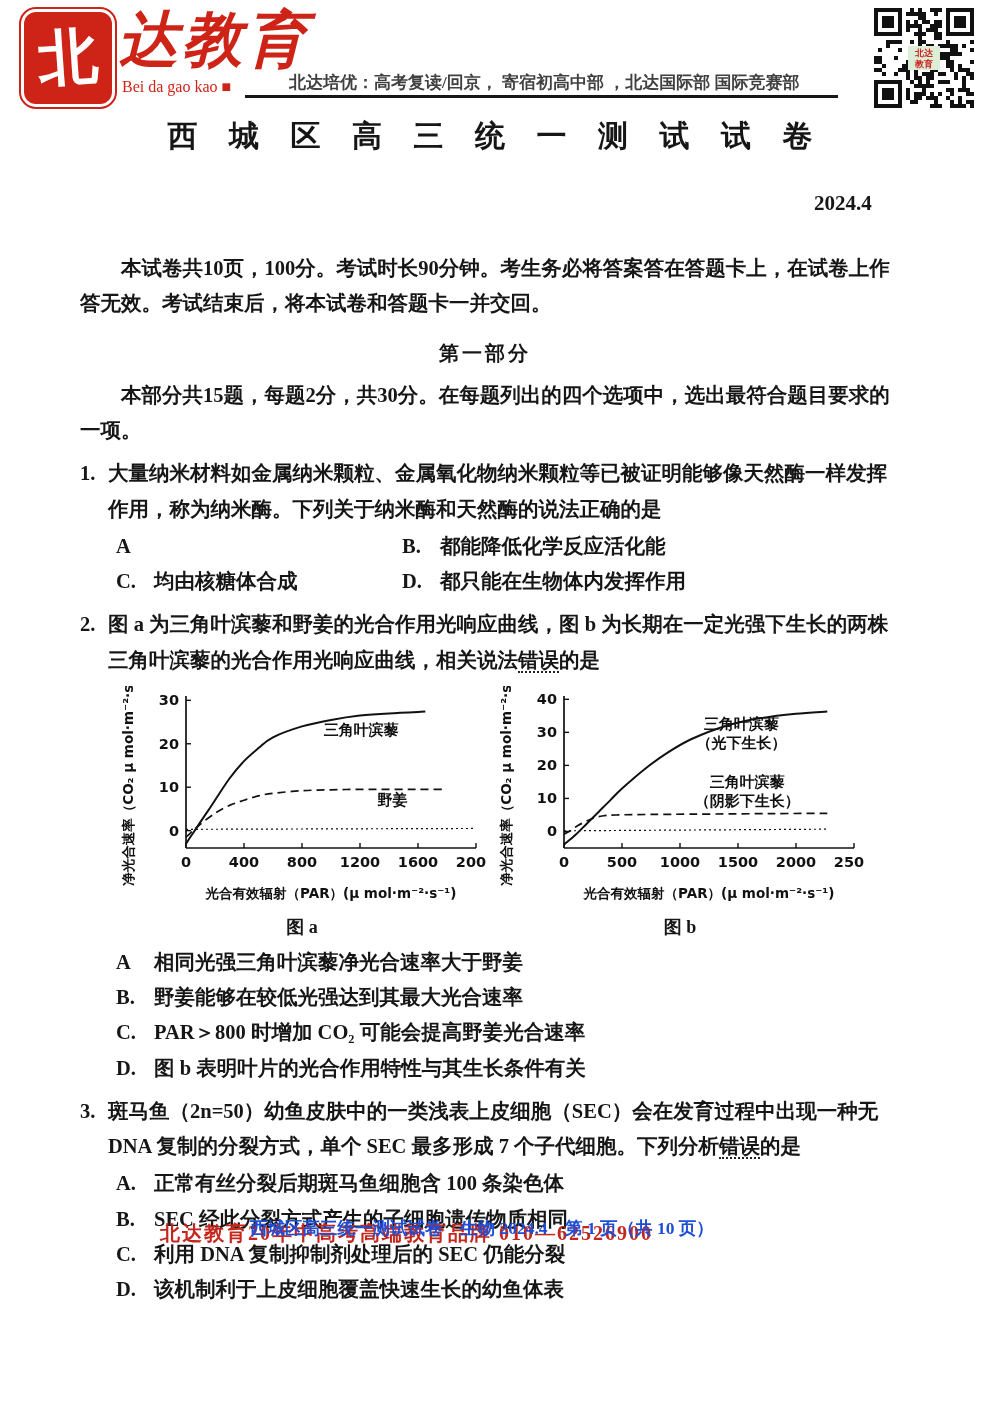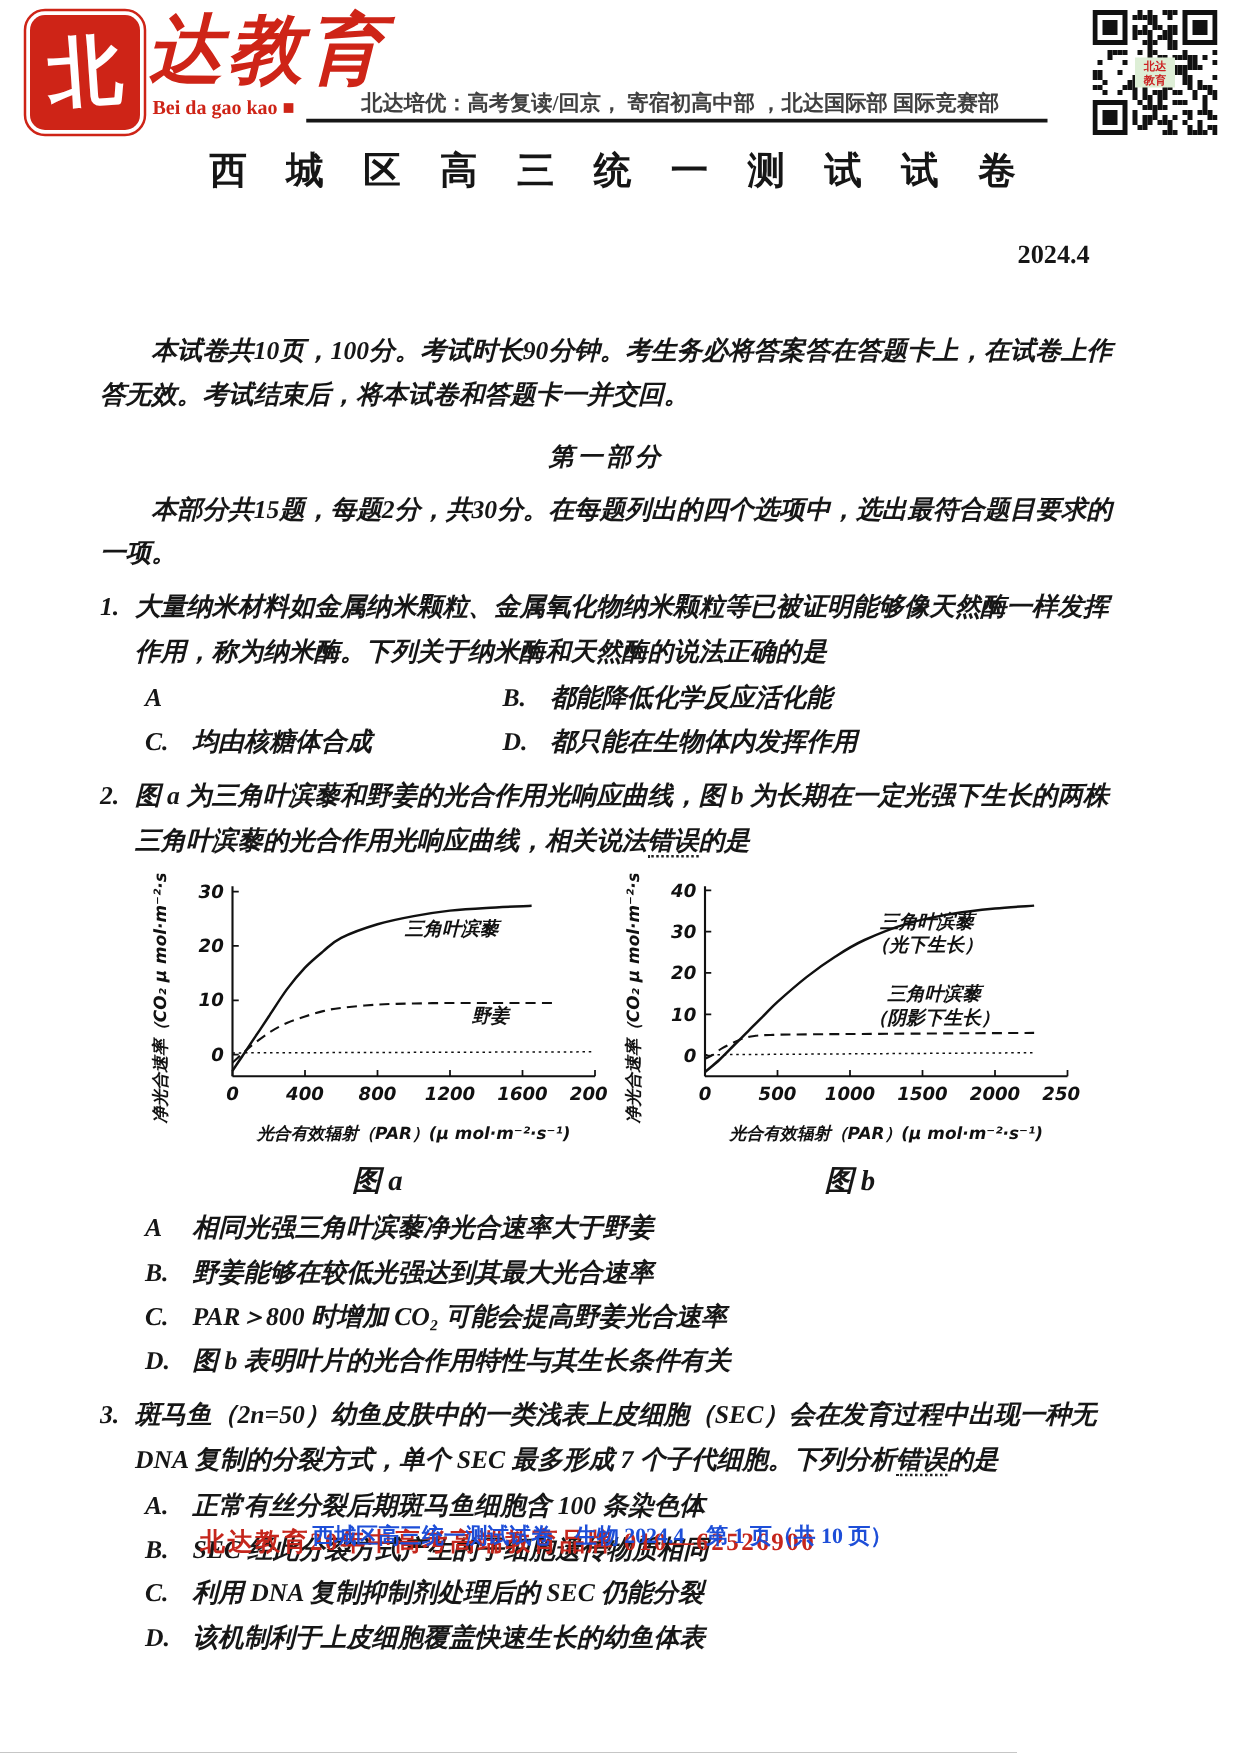--- a/index.html
+++ b/index.html
@@ -6,34 +6,34 @@
   .page{position:relative;width:992px;height:1402px;background:#ffffff;overflow:hidden;
         font-family:"Liberation Serif","DejaVu Serif",serif;color:#161616;}
 
   
   .seal{position:absolute;left:24px;top:12px;width:88px;height:92px;background:#ce2417;
         border-radius:12px;outline:2px solid #ce2417;outline-offset:3px;
         display:flex;align-items:center;justify-content:center;}
   .seal-char{color:#fff;font-size:60px;font-weight:bold;font-family:"DejaVu Serif",serif;transform:rotate(-4deg);}
   .logo-script{position:absolute;left:118px;top:0px;font-size:60px;font-weight:bold;font-style:italic;
         color:#ce2417;letter-spacing:4px;font-family:"DejaVu Serif",serif;white-space:nowrap;}
-  .logo-sub{position:absolute;left:122px;top:78px;font-size:16px;font-weight:bold;color:#ce2417;}
+  .logo-sub{position:absolute;left:122px;top:78px;font-size:16px;font-weight:normal;color:#ce2417;}
   .slogan{position:absolute;left:289px;top:71px;font-size:17px;font-weight:600;color:#404040;white-space:nowrap;}
   .divider{position:absolute;left:245px;top:95px;width:593px;height:3px;background:#161616;}
   .qr{position:absolute;right:18px;top:8px;width:100px;height:100px;}
 
   
   .exam-title{position:absolute;top:116px;width:100%;text-align:center;font-size:30px;
         font-weight:600;letter-spacing:12px;white-space:nowrap;}
   .subject{position:absolute;top:164px;width:100%;text-align:center;font-size:46px;font-weight:bold;
         font-family:"Liberation Sans","DejaVu Sans",sans-serif;letter-spacing:16px;}
   .date{position:absolute;left:814px;top:191px;font-size:21px;font-weight:600;}
 
   
-  .body-text{position:absolute;left:80px;top:264px;width:810px;font-size:20.5px;line-height:1.72;font-weight:600;font-style:italic;}
+  .body-text{position:absolute;left:80px;top:251px;width:810px;font-size:20.5px;line-height:1.72;font-weight:600;}
   .intro{text-indent:2em;margin:0;}
   .part-heading{text-align:center;font-size:20px;font-weight:bold;letter-spacing:3px;margin:14px 0 8px;
         font-family:"Liberation Sans","DejaVu Sans",sans-serif;}
   .instr{text-indent:2em;margin:0 0 4px;}
   .question{margin-top:8px;}
   .q-row{display:flex;}
   .q-num{flex:0 0 28px;}
   .q-stem{flex:1;}
   .emph-part{border-bottom:2.5px dotted #222;}
   .q-opts{margin-left:36px;margin-top:2px;}
@@ -43,21 +43,21 @@
   .opt-text{flex:1;}
 
   
   .charts-row{display:flex;gap:10px;margin:8px 0 2px 38px;}
   .chart{width:368px;}
   .chart svg{display:block;}
   .chart text{font-family:"DejaVu Sans",sans-serif;fill:#111;}
   .chart .tick{font-size:14.5px;font-weight:600;}
   .chart .axlabel{font-size:13.5px;font-weight:600;}
   .chart .ann{font-size:15px;font-weight:600;}
-  .fig-cap{text-align:center;font-size:23px;font-weight:600;margin-top:2px;}
+  .fig-cap{text-align:center;font-size:18px;font-weight:600;margin-top:2px;}
 
   
   .footer{position:absolute;left:0;top:1212px;width:100%;height:50px;}
   .footer-promo{position:absolute;left:160px;top:8px;color:#c5261c;font-size:20px;font-weight:bold;
         letter-spacing:2px;white-space:nowrap;}
   .footer-page{position:absolute;left:250px;top:4px;color:#1d4ed8;font-size:17.5px;font-weight:600;white-space:nowrap;}
 </style>
 </head>
 <body>
 

